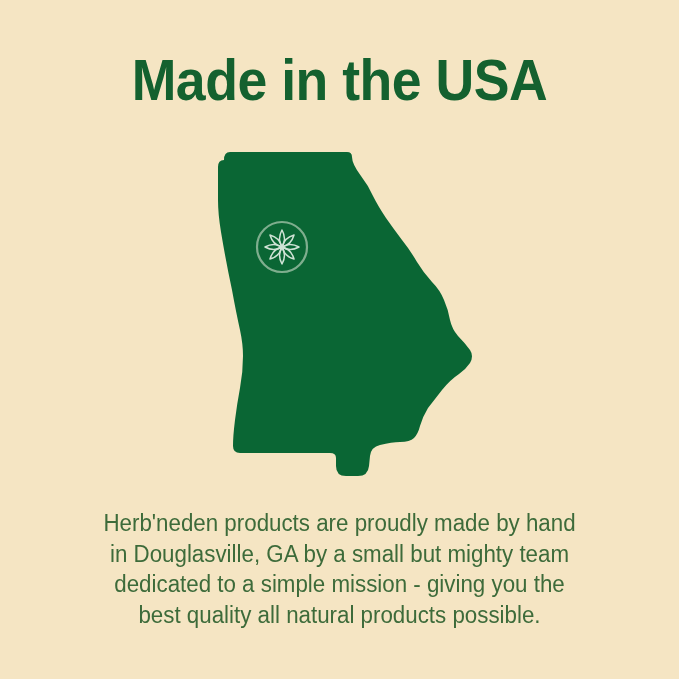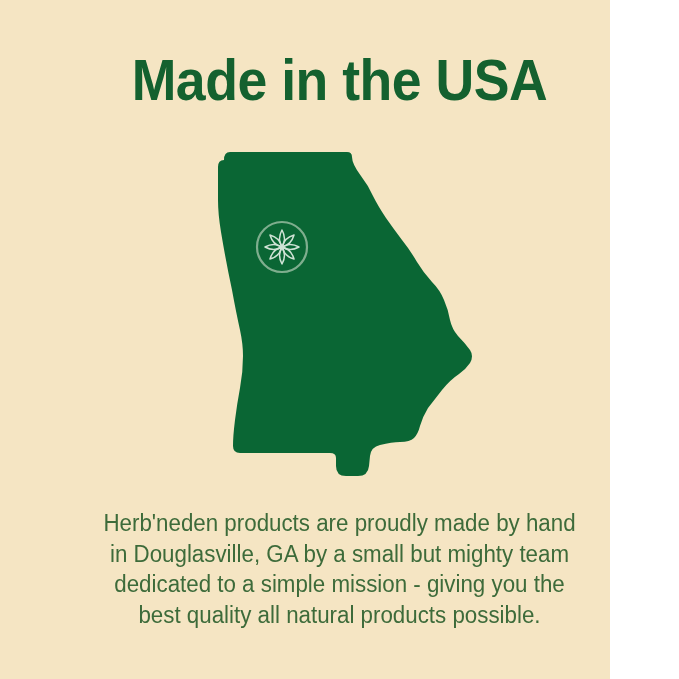--- a/index.html
+++ b/index.html
@@ -9,21 +9,21 @@
   }
   body {
     width: 679px;
     height: 679px;
     overflow: hidden;
     font-family: "Liberation Sans", sans-serif;
   }
 
   #poster {
     position: relative;
-    width: 610px;
+    width: 679px;
     height: 679px;
     background: #f5e5c3;
     box-sizing: border-box;
   }
 
   
   #headline {
     position: absolute;
     left: 0;
     top: 48px;

